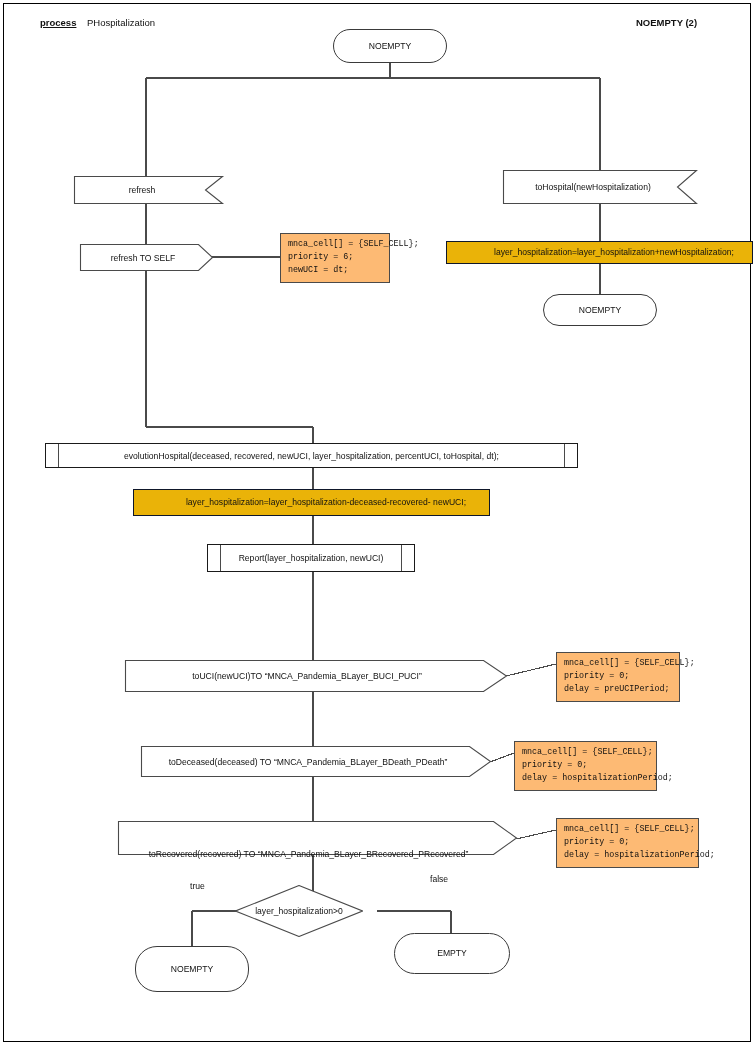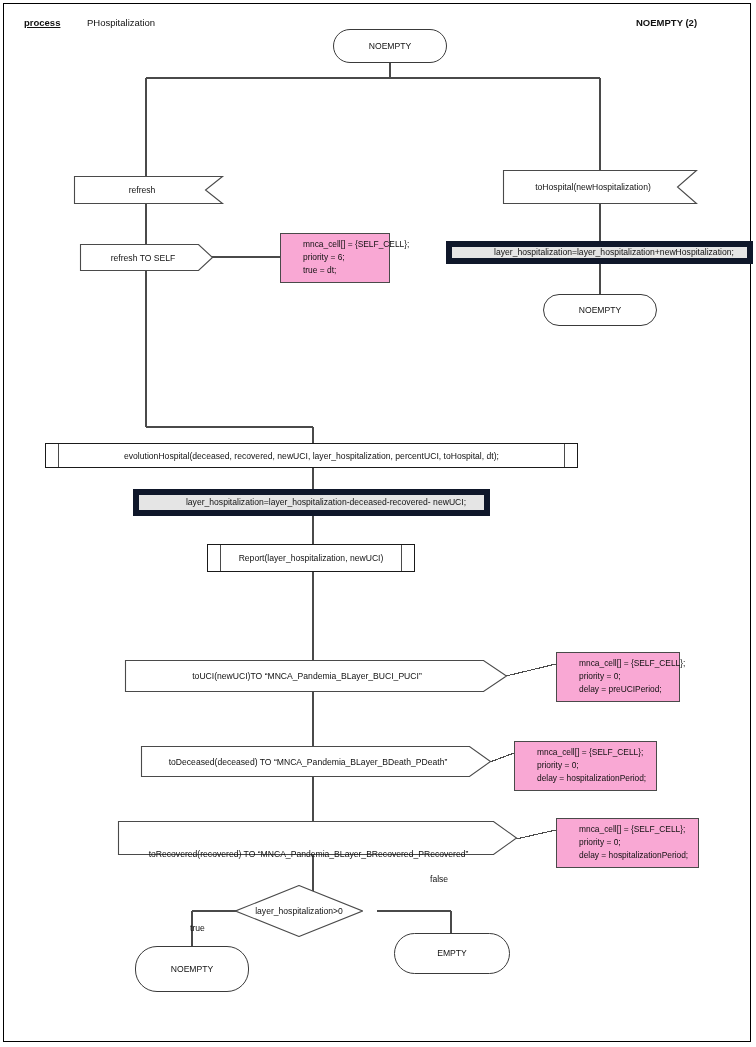--- a/index.html
+++ b/index.html
@@ -57,22 +57,22 @@
 
   
   .terminal {
     border: 1px solid #3a3a3a;
     border-radius: 22px;
     background: #fff;
   }
 
   
   .rect {
-    border: 6px solid #0f172a;
-    background: #e5e5e5;
+    border: 1px solid #0f172a;
+    background: #eab308;
     padding-left: 29px;
   }
 
   
   .subroutine {
     border: 1px solid #1a1a1a;
     background: #fff;
     position: absolute;
     box-sizing: border-box;
   }
@@ -128,43 +128,44 @@
     left: 0; right: 0; top: 0; bottom: 0;
     display: flex; align-items: center; justify-content: center;
     font-size: 8.6px; color: #111; white-space: nowrap;
   }
 
   
   .note {
     position: absolute;
     box-sizing: border-box;
     border: 1px solid #4a4a4a;
-    background: #f9a8d4;
-    padding: 4px 6px 4px 22px;
+    background: #fdba74;
+    padding: 4px 6px 4px 7px;
     font-size: 8.4px;
     color: #111;
     line-height: 1.52;
     white-space: nowrap;
+    font-family: Liberation Mono, monospace;
   }
 
   .edge-label {
     position: absolute;
     font-size: 8.6px;
     color: #111;
     white-space: nowrap;
   }
 </style>
 </head>
 <body>
 
 <div id="canvas">
 
   <div id="frame"></div>
 
-  <div class="hdr bold" style="left:24px; top:17px;text-decoration:underline;">process</div>
+  <div class="hdr bold" style="left:40px; top:17px;text-decoration:underline;">process</div>
   <div class="hdr" style="left:87px; top:17px;">PHospitalization</div>
   <div class="hdr" style="left:636px; top:17px;font-weight:bold;">NOEMPTY (2)</div>
 
   <svg id="wires" viewBox="0 0 756 1047" xmlns="http://www.w3.org/2000/svg">
     <g stroke="#4a4a4a" stroke-width="1.1" fill="none" shape-rendering="crispEdges">
 
       <path d="M390,63 L390,78"></path>
 
       <path d="M146,78 L600,78"></path>
 
@@ -220,21 +221,21 @@
   <div class="signal" style="left:80px; top:244px; width:133px; height:27px;">
     <svg width="133" height="27" xmlns="http://www.w3.org/2000/svg">
       <path d="M0.5,0.5 L118.5,0.5 L132.5,13.5 L118.5,26.5 L0.5,26.5 Z" fill="#ffffff" stroke="#4a4a4a" stroke-width="1.1"></path>
     </svg>
     <div class="sig-label" style="width:118px;">refresh TO SELF</div>
   </div>
 
   <div class="note" style="left:280px; top:233px; width:110px; height:50px;" style2="">
       <div>mnca_cell[] = {SELF_CELL};</div>
       <div>priority = 6;</div>
-      <div>true = dt;</div>
+      <div>newUCI = dt;</div>
     </div>
 
   <div class="signal" style="left:503px; top:170px; width:194px; height:34px;">
     <svg width="194" height="34" xmlns="http://www.w3.org/2000/svg">
       <path d="M0.5,0.5 L193.5,0.5 L174.5,17 L193.5,33.5 L0.5,33.5 Z" fill="#ffffff" stroke="#4a4a4a" stroke-width="1.1"></path>
     </svg>
     <div class="sig-label" style="width:172px;">toHospital(newHospitalization)</div>
   </div>
 
   <div class="node rect" style="left:446px; top:241px; width:307px; height:23px;">layer_hospitalization=layer_hospitalization+newHospitalization;</div>
@@ -291,20 +292,20 @@
       <div>delay = hospitalizationPeriod;</div>
     </div>
 
   <div class="decision" style="left:235px; top:885px; width:128px; height:52px;">
     <svg width="128" height="52" xmlns="http://www.w3.org/2000/svg">
       <path d="M64,0.5 L127.5,26 L64,51.5 L0.5,26 Z" fill="#ffffff" stroke="#4a4a4a" stroke-width="1.1"></path>
     </svg>
     <div class="dec-label">layer_hospitalization&gt;0</div>
   </div>
 
-  <div class="edge-label" style="left:190px; top:923px;">true</div>
+  <div class="edge-label" style="left:190px; top:881px;">true</div>
   <div class="edge-label" style="left:430px; top:874px;">false</div>
 
   <div class="node terminal" style="left:135px; top:946px; width:114px; height:46px;">NOEMPTY</div>
 
   <div class="node terminal" style="left:394px; top:933px; width:116px; height:41px;">EMPTY</div>
 
 </div>
 
 </body></html>

